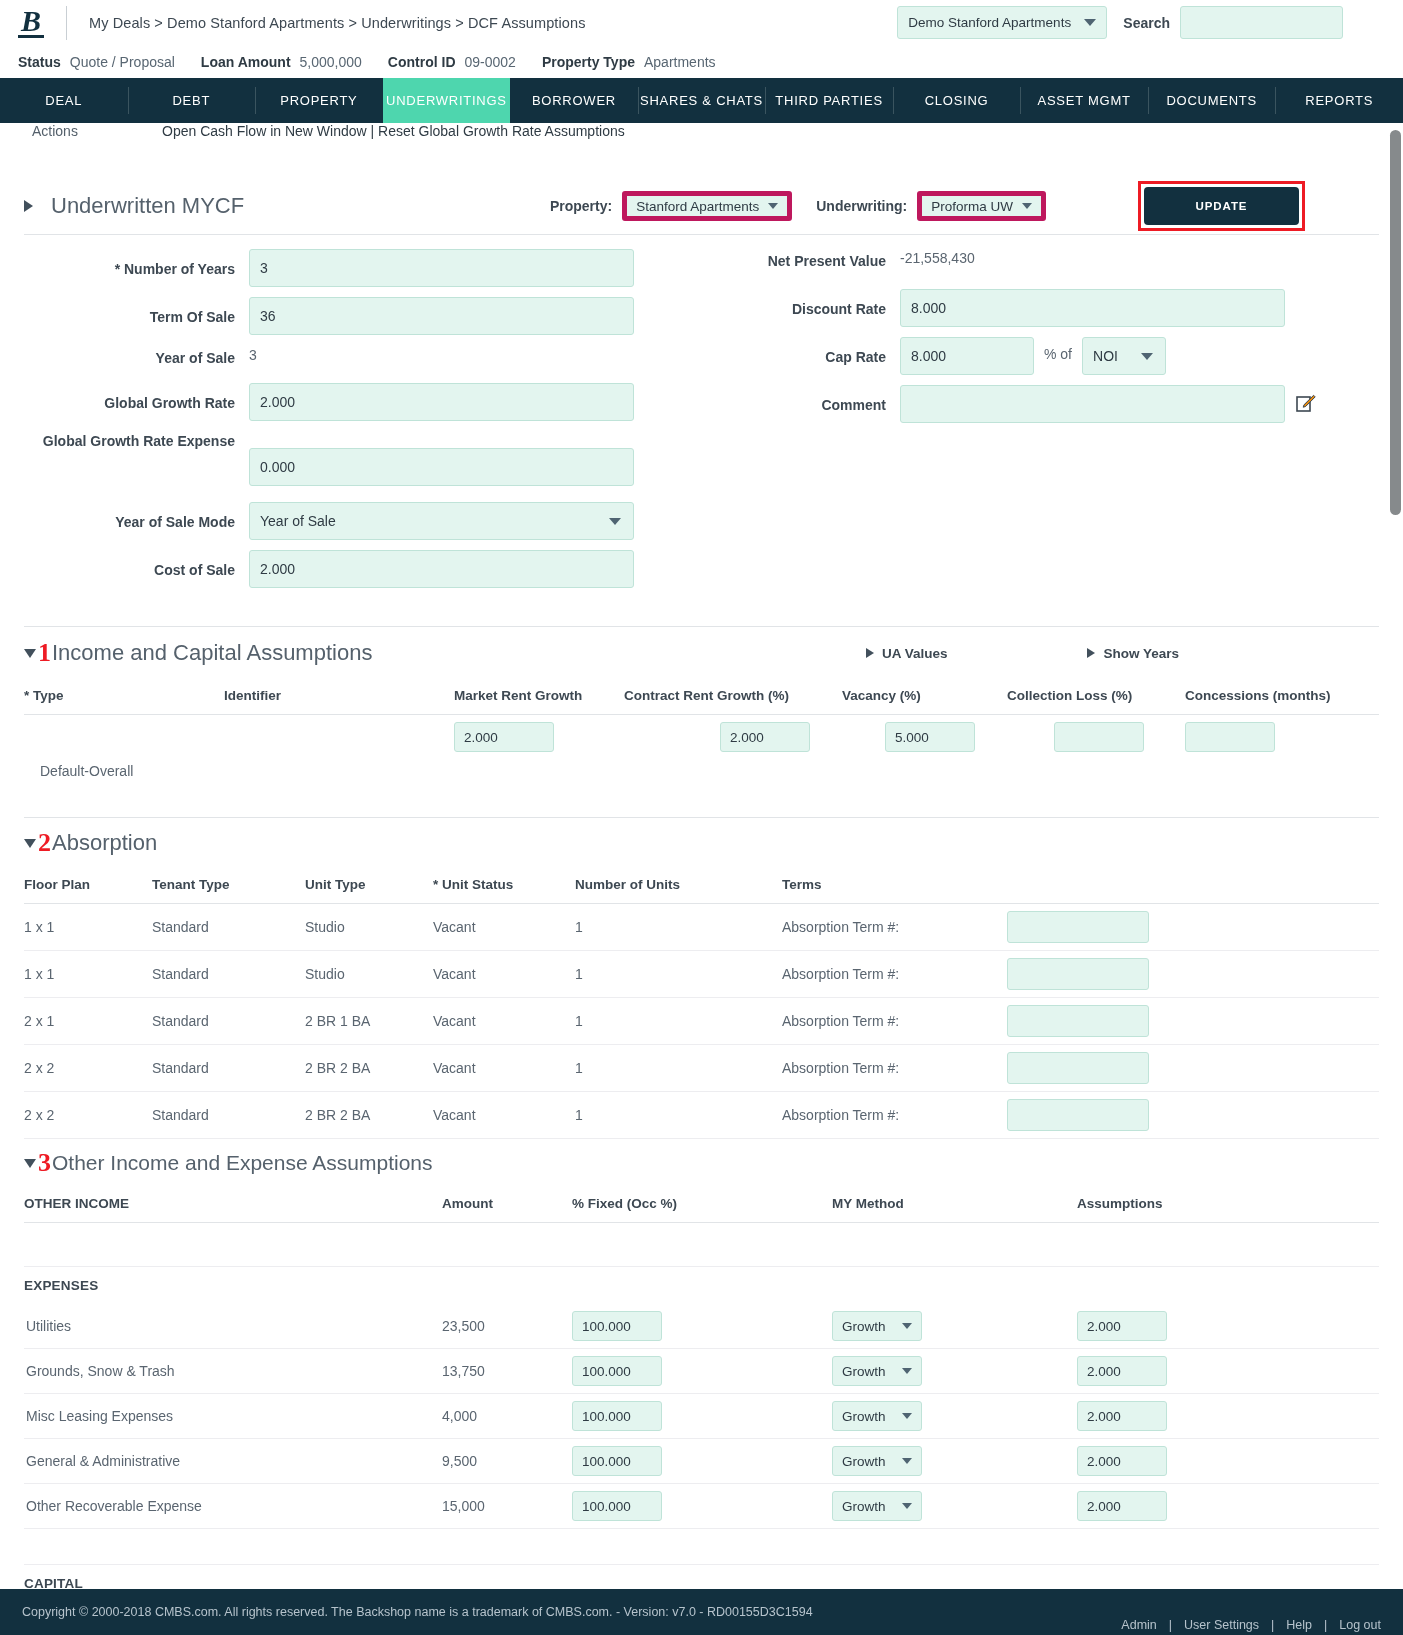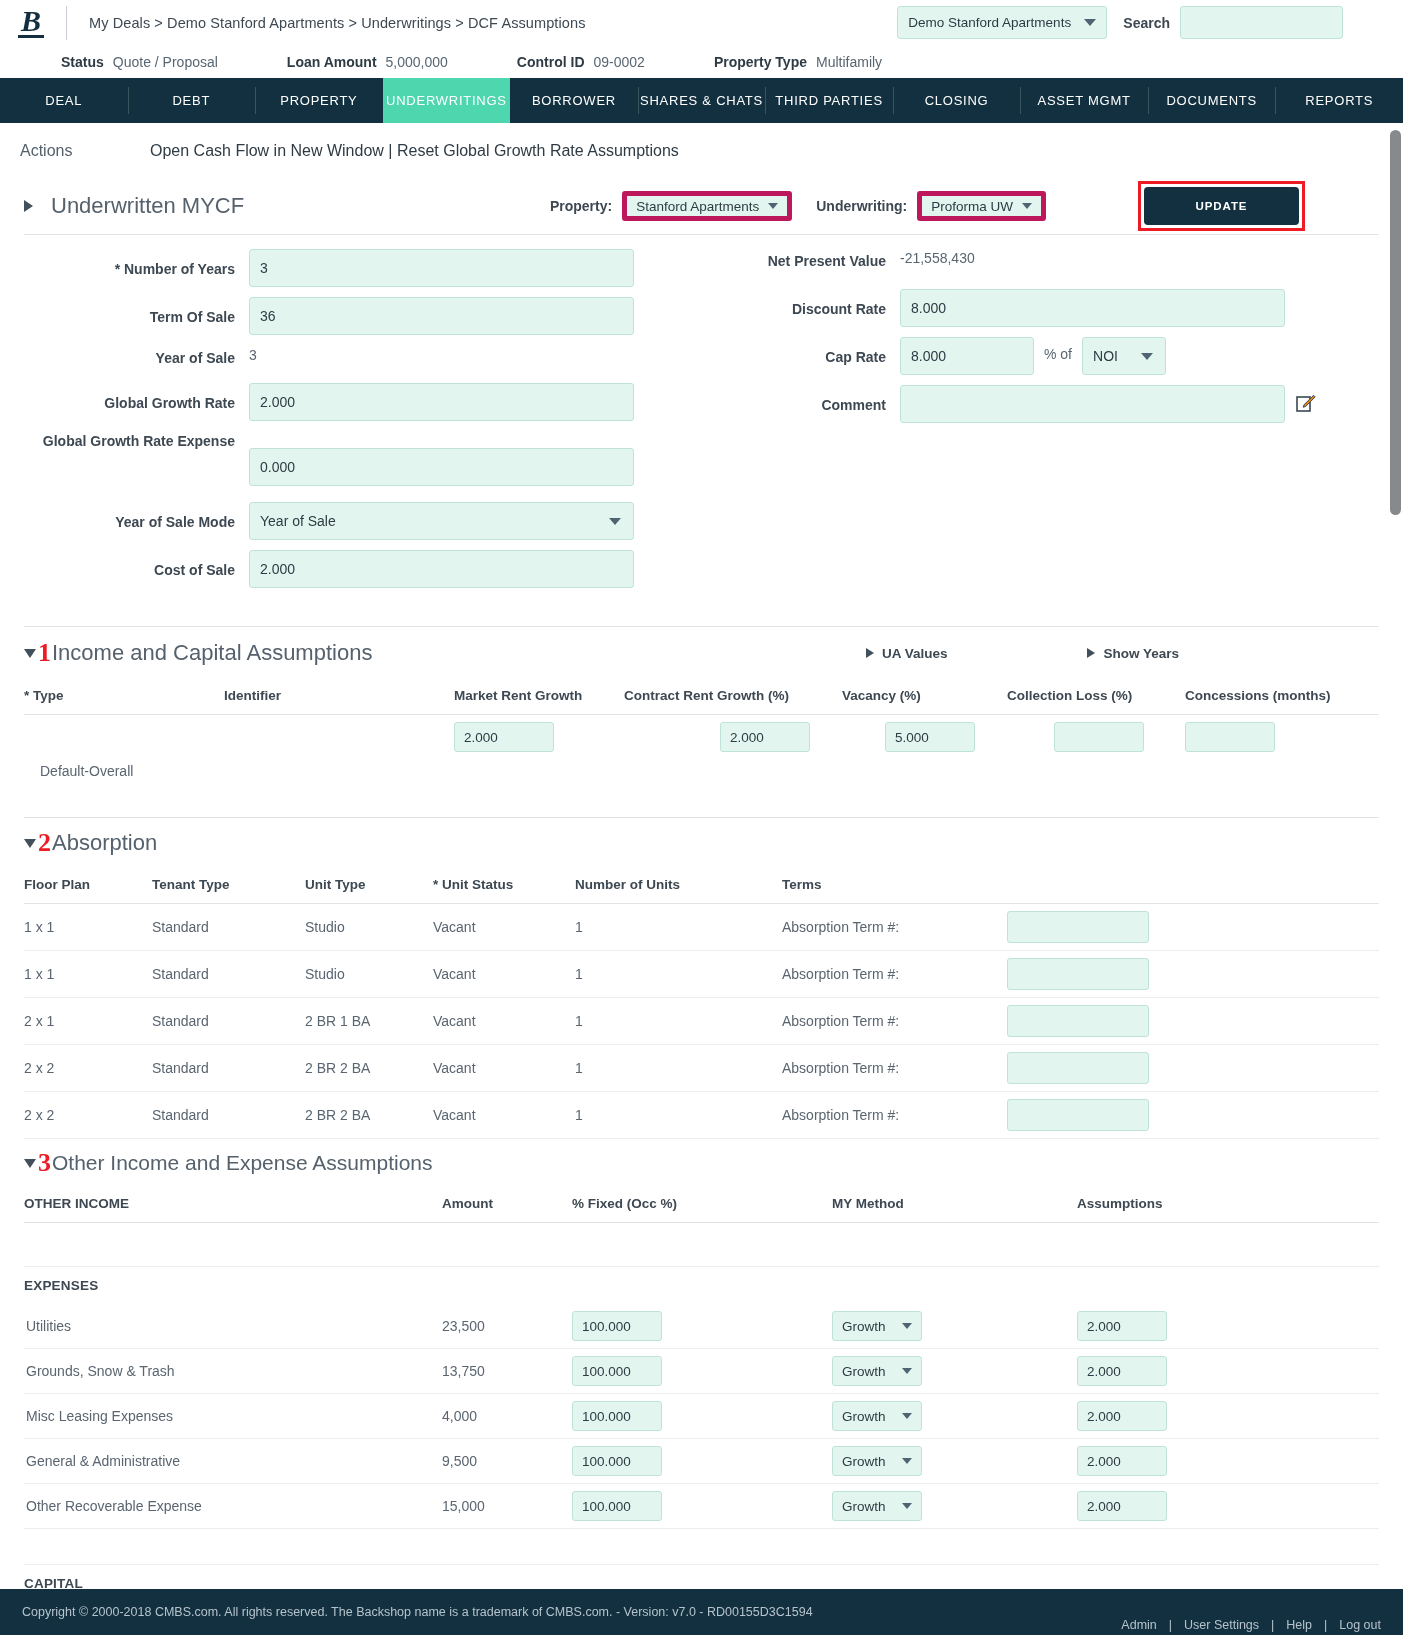--- a/index.html
+++ b/index.html
@@ -33,39 +33,39 @@
     border-radius:3px; display:flex; align-items:center; padding:0 10px;
     font-size:13.5px; color:#2f3b44; position:relative;
   }
   .hdr-select .caret { margin-left:auto; }
   .caret { width:0;height:0;border-left:6px solid transparent;border-right:6px solid transparent;border-top:7px solid #4f6472; }
   .search-label { font-weight:bold; font-size:14px; margin:0 10px 0 16px; color:#3d4852;}
   .search-box { width:163px; height:33px; background:#e3f5ef; border:1px solid #bfe3d8; border-radius:3px;}
 
   
   .statusbar { height:33px; display:flex; align-items:center; padding-left:18px; font-size:14px; }
-  .statusbar .k { font-weight:bold; color:#2f3b44;margin-left:43px; }
+  .statusbar .k { font-weight:bold; color:#2f3b44; }
   .statusbar .v { color:#586672; margin:0 26px 0 9px; }
 
   
   .navtabs { height:45px; background:#12303f; display:flex; align-items:stretch; }
   .navtab {
     flex:1; display:flex; align-items:center; justify-content:center;
     color:#ffffff; font-size:13px; font-weight:normal; letter-spacing:.75px;
     position:relative;
   }
   .navtab + .navtab::before {
     content:""; position:absolute; left:0; top:9px; bottom:9px; width:1px; background:#3a545f;
   }
   .navtab.active { background:#4ed6ae; color:#ffffff; }
   .navtab.active::before, .navtab.active + .navtab::before { background:transparent; }
 
   
   .content { position:relative; padding:0 0 0 0; }
-  .actions-row { display:flex; align-items:center; height:55px; padding-left:20px; font-size:16px;}
+  .actions-row { display:flex; height:55px; padding-left:32px; font-size:14px;}
   .actions-label { color:#54606b; width:130px; }
   .actions-links { color:#2f3b44; }
   .actions-links a { color:#2f3b44; text-decoration:none; }
 
   .section-head { display:flex; align-items:center; padding:0 24px; height:48px; }
   .tri-right { width:0;height:0;border-top:6px solid transparent;border-bottom:6px solid transparent;border-left:9px solid #42505c; margin-right:18px;}
   .tri-down  { width:0;height:0;border-left:6px solid transparent;border-right:6px solid transparent;border-top:9px solid #42505c; margin-right:2px;}
   .sec-title { font-size:22px; color:#55616c; font-weight:normal; }
   .sec-title-sm { font-size:21px; color:#55616c; font-weight:normal; }
   .num-badge { color:#ee1b24; font-weight:bold; font-size:26px; font-family:"Liberation Serif", serif; line-height:1; margin-right:1px;}
@@ -164,21 +164,21 @@
   </div>
 
   <div class="statusbar">
     <span class="k">Status</span>
     <span class="v">Quote / Proposal</span>
     <span class="k">Loan Amount</span>
     <span class="v">5,000,000</span>
     <span class="k">Control ID</span>
     <span class="v">09-0002</span>
     <span class="k">Property Type</span>
-    <span class="v">Multifamily</span>
+    <span class="v">Apartments</span>
   </div>
 
   <div class="navtabs">
     <div class="navtab">DEAL</div>
     <div class="navtab">DEBT</div>
     <div class="navtab">PROPERTY</div>
     <div class="navtab active">UNDERWRITINGS</div>
     <div class="navtab">BORROWER</div>
     <div class="navtab">SHARES &amp; CHATS</div>
     <div class="navtab">THIRD PARTIES</div>

